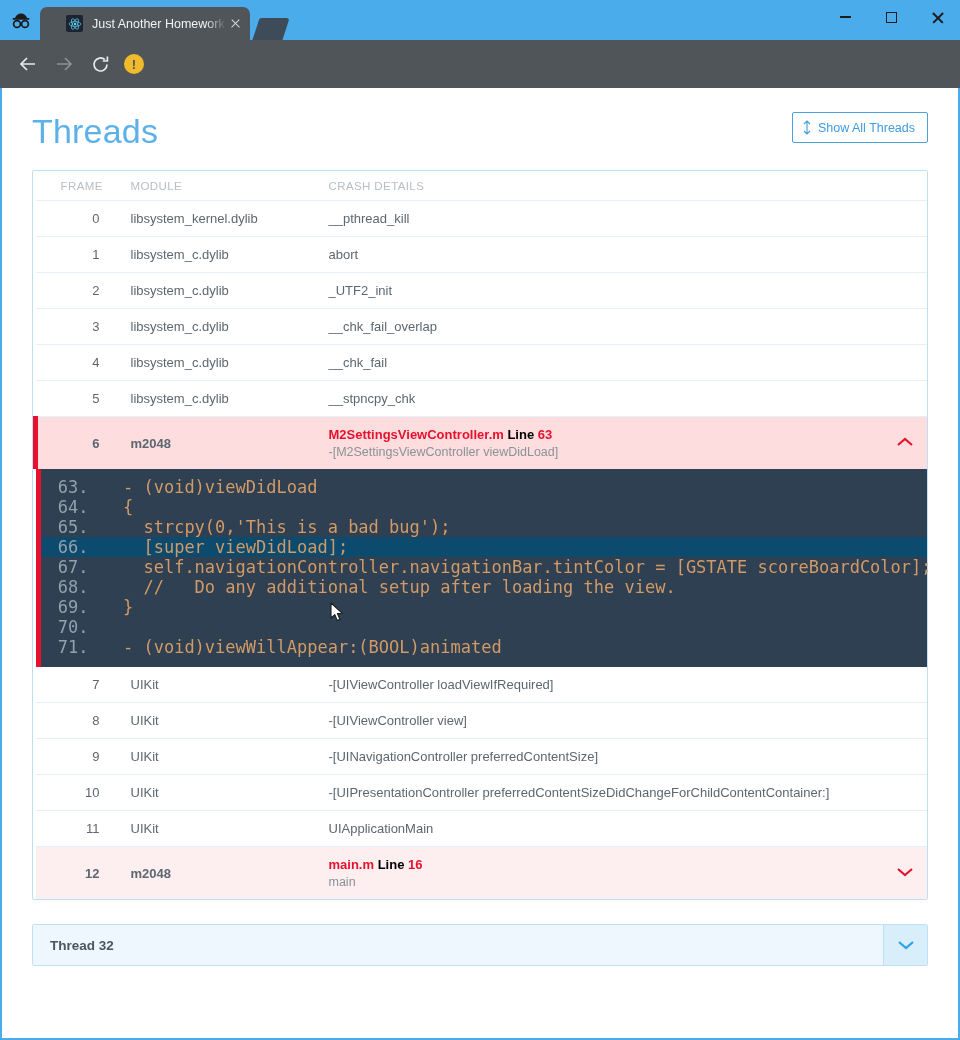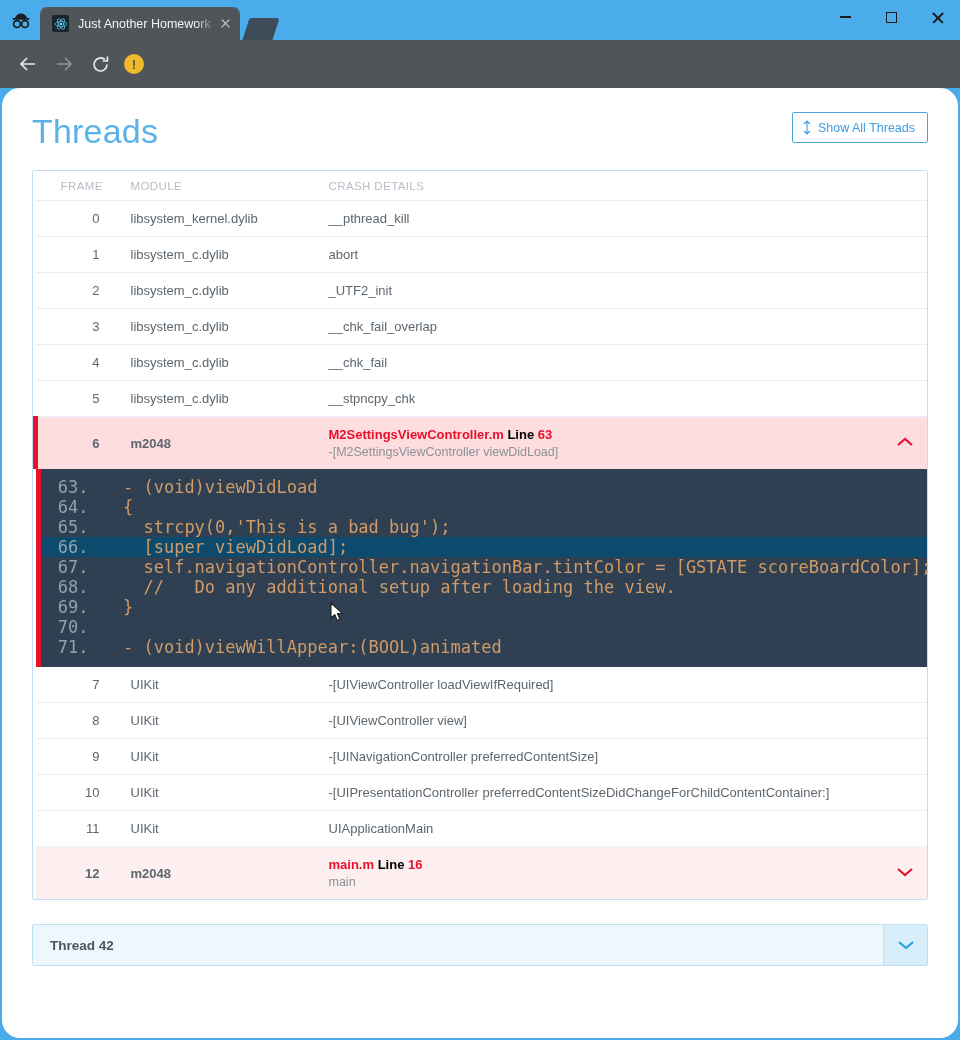--- a/index.html
+++ b/index.html
@@ -19,21 +19,21 @@
     background: #4aaceb;
   }
   .incognito-icon {
     width: 30px; height: 40px; margin-left: 6px;
     display: flex; align-items: center; justify-content: center;
     flex: 0 0 auto;
   }
   .tab {
     position: relative; height: 33px; min-width: 200px; max-width: 210px;
     background: #4f5559; border-radius: 7px 7px 0 0;
-    display: flex; align-items: center; padding: 0 6px 0 12px;
+    display: flex; align-items: center; padding: 0 6px 0 26px;
     margin-left: 4px; flex: 0 0 auto;
   }
   .tab-favicon {
     width: 17px; height: 17px; flex: 0 0 auto; border-radius: 2px;
     background: #1b2430; display: flex; align-items: center; justify-content: center;
     margin-right: 9px;
   }
   .tab-title {
     color: #f2f2f2; font-size: 12.5px; white-space: nowrap; overflow: hidden;
     flex: 1 1 auto; text-overflow: clip; padding-right: 4px;
@@ -83,21 +83,21 @@
   .menu-badge {
     width: 20px; height: 20px; border-radius: 50%; background: #f0ba2a;
     display: flex; align-items: center; justify-content: center; flex: 0 0 auto;
     margin-left: 6px; margin-right: 2px;
   }
   .menu-badge span { color: #4f5559; font-size: 13px; font-weight: bold; line-height: 1; }
 
   
   .content {
     position: absolute; left: 2px; top: 88px; right: 2px; bottom: 2px;
-    background: #ffffff; overflow: hidden; border-radius: 18px;
+    background: #ffffff; overflow: hidden;
   }
   .page { padding: 24px 30px 0 30px; }
 
   .page-head { display: flex; align-items: flex-start; justify-content: space-between; }
   .page-title { color: #5bb1e8; font-size: 34px; font-weight: normal; letter-spacing: .2px; }
   .show-all-btn {
     border: 1px solid #4aa3dd; color: #3e9ce0; background: #fff;
     font-size: 12.5px; padding: 7px 12px 7px 9px; border-radius: 2px;
     display: flex; align-items: center; gap: 6px; cursor: pointer; margin-top: 0;
   }
@@ -403,21 +403,21 @@
                   <path d="M2 3 L9 9 L16 3" fill="none" stroke="#e8112d" stroke-width="2.1"></path>
                 </svg>
               </td>
             </tr>
           </tbody>
         </table>
       </div>
 
       <div class="thread-panel" style="margin-top:24px;">
         <div class="thread-header" style="height:40px;">
-          <div class="thread-header-label normal">Thread 42</div>
+          <div class="thread-header-label normal">Thread 32</div>
           <div class="thread-toggle">
             <svg width="18" height="12" viewBox="0 0 18 12">
               <path d="M2 3 L9 9 L16 3" fill="none" stroke="#2aa3e8" stroke-width="2.3"></path>
             </svg>
           </div>
         </div>
       </div>
 
     </div>
 

